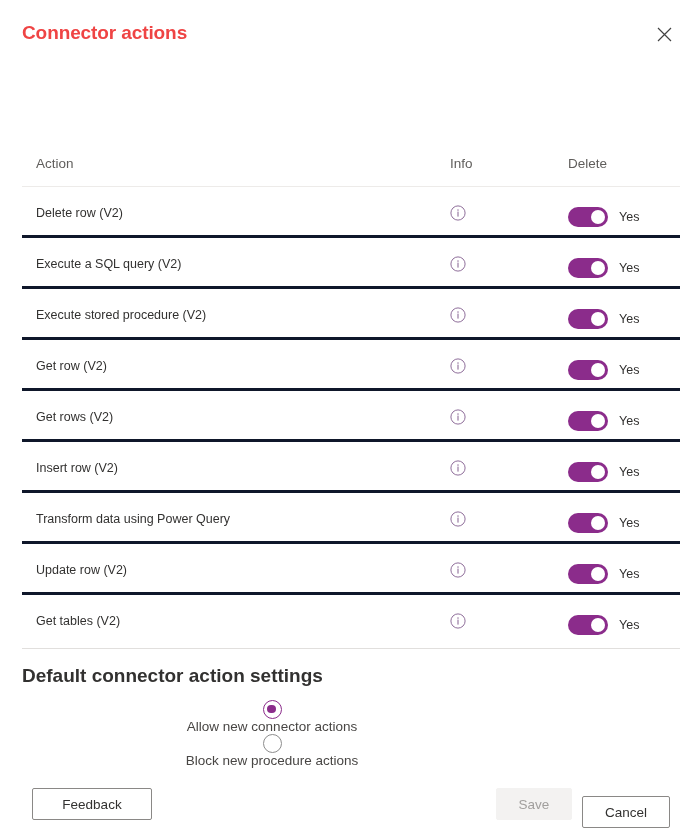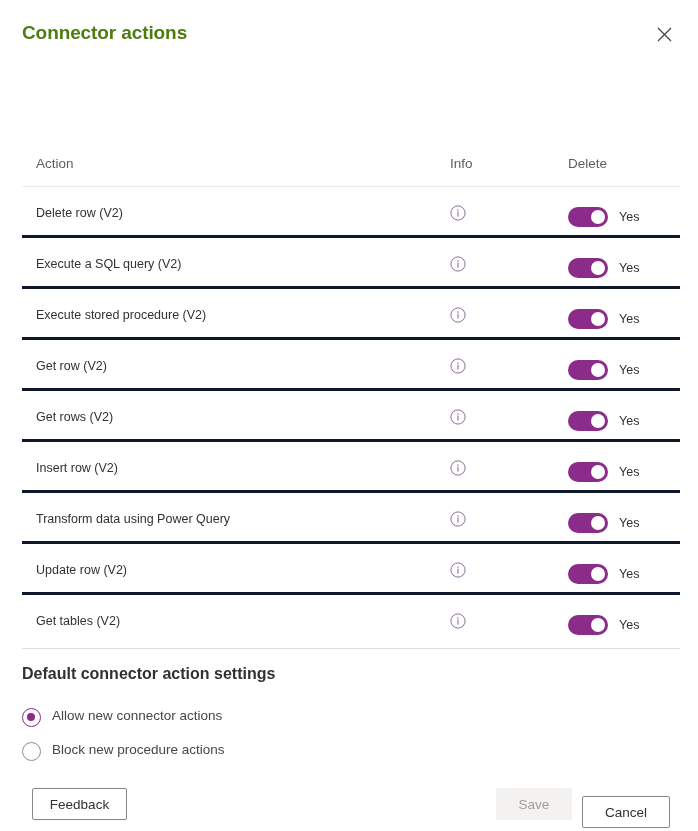--- a/index.html
+++ b/index.html
@@ -24,21 +24,21 @@
   .panel-header {
     position: absolute;
     top: 20px;
     left: 22px;
     right: 18px;
     height: 34px;
   }
   .panel-title {
     font-size: 19px;
     font-weight: 600;
-    color: #4d7c0f;
+    color: #ef4444;
     letter-spacing: -0.1px;
     line-height: 26px;
   }
   .close-btn {
     position: absolute;
     top: -2px;
     right: 0;
     width: 32px;
     height: 32px;
     display: flex;
@@ -182,30 +182,31 @@
   }
 
   
   .settings {
     position: absolute;
     left: 22px;
     top: 665px;
     width: 500px;
   }
   .settings-heading {
-    font-size: 16px;
+    font-size: 19px;
     font-weight: 600;
     color: #323130;
-    margin-bottom: 25px;
+    margin-bottom: 13px;
   }
   .radio-item {
     display: flex;
-    gap: 11px;
+    align-items: center;
     height: 34px;
     cursor: pointer;
+    flex-direction: column;
   }
   .radio {
     width: 19px;
     height: 19px;
     border-radius: 50%;
     border: 1.4px solid #8D8D8D;
     background: #ffffff;
     position: relative;
     flex: none;
   }
@@ -241,21 +242,21 @@
     font-weight: 400;
     background: #ffffff;
     border: 1px solid #8A8886;
     color: #323130;
     cursor: pointer;
     display: flex;
     align-items: center;
     justify-content: center;
     border-radius: 2px;
   }
-  .btn-feedback { left: 32px; top: 0; width: 95px; }
+  .btn-feedback { left: 32px; top: 0; width: 120px; }
   .btn-save {
     left: 496px; top: 0; width: 76px;
     background: #F3F2F1;
     border: 1px solid #F3F2F1;
     color: #A19F9D;
     cursor: default;
   }
   .btn-cancel { left: 582px; top: 8px; width: 88px; }
 </style>
 </head>

